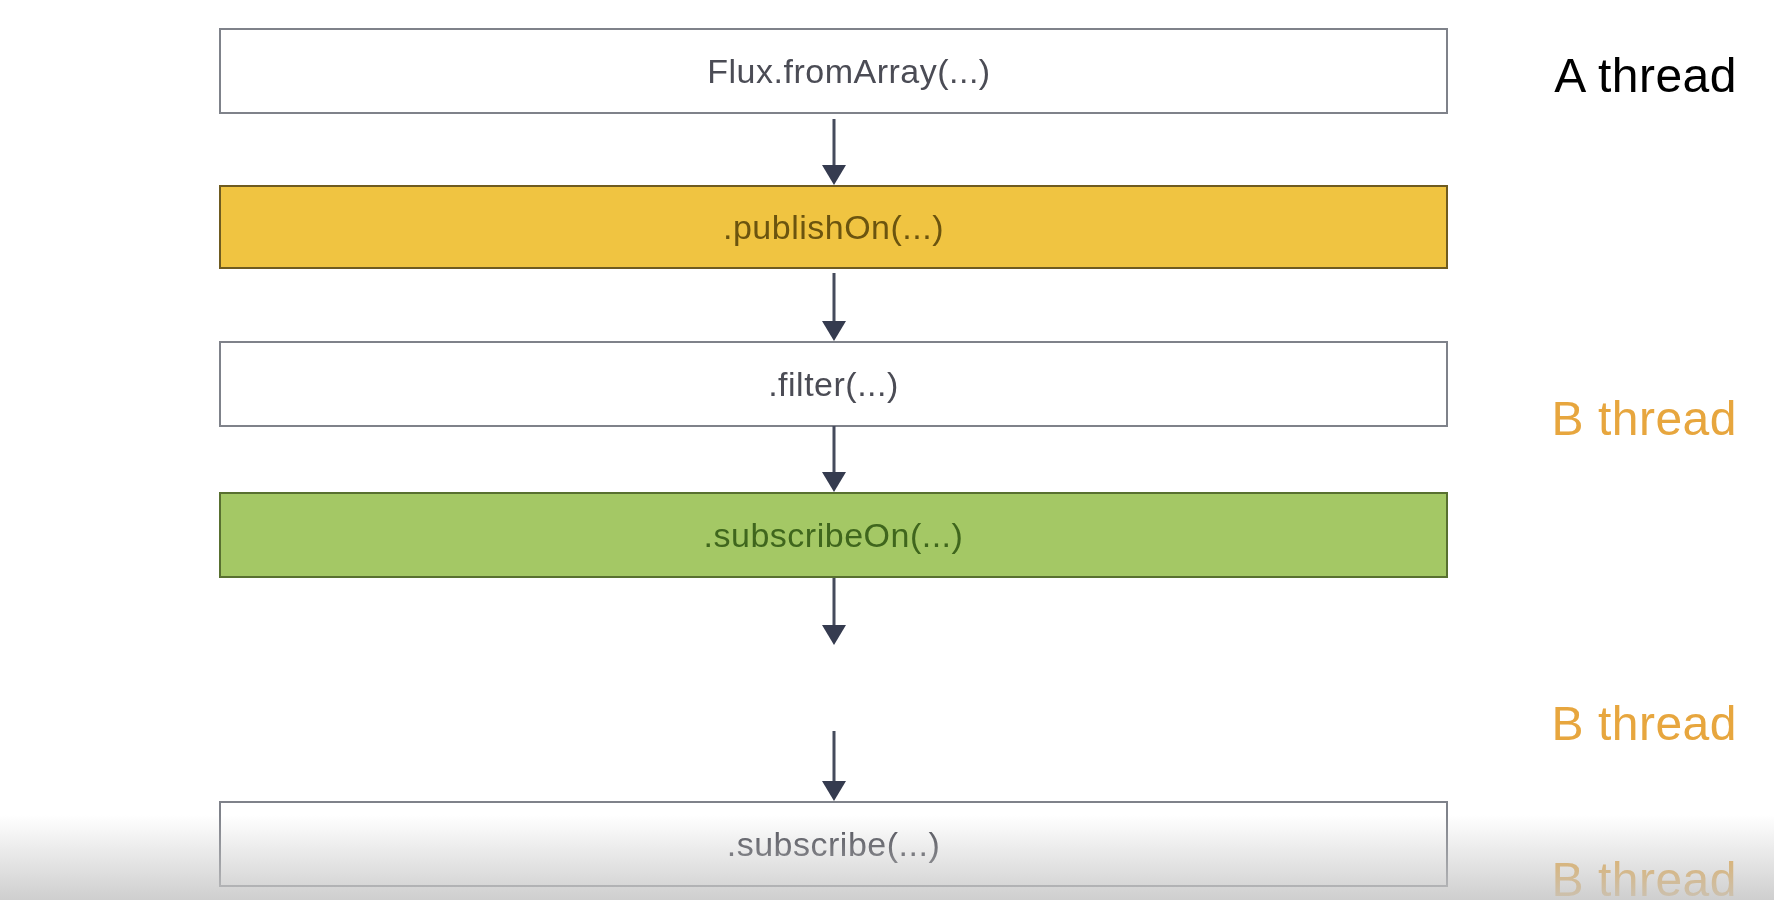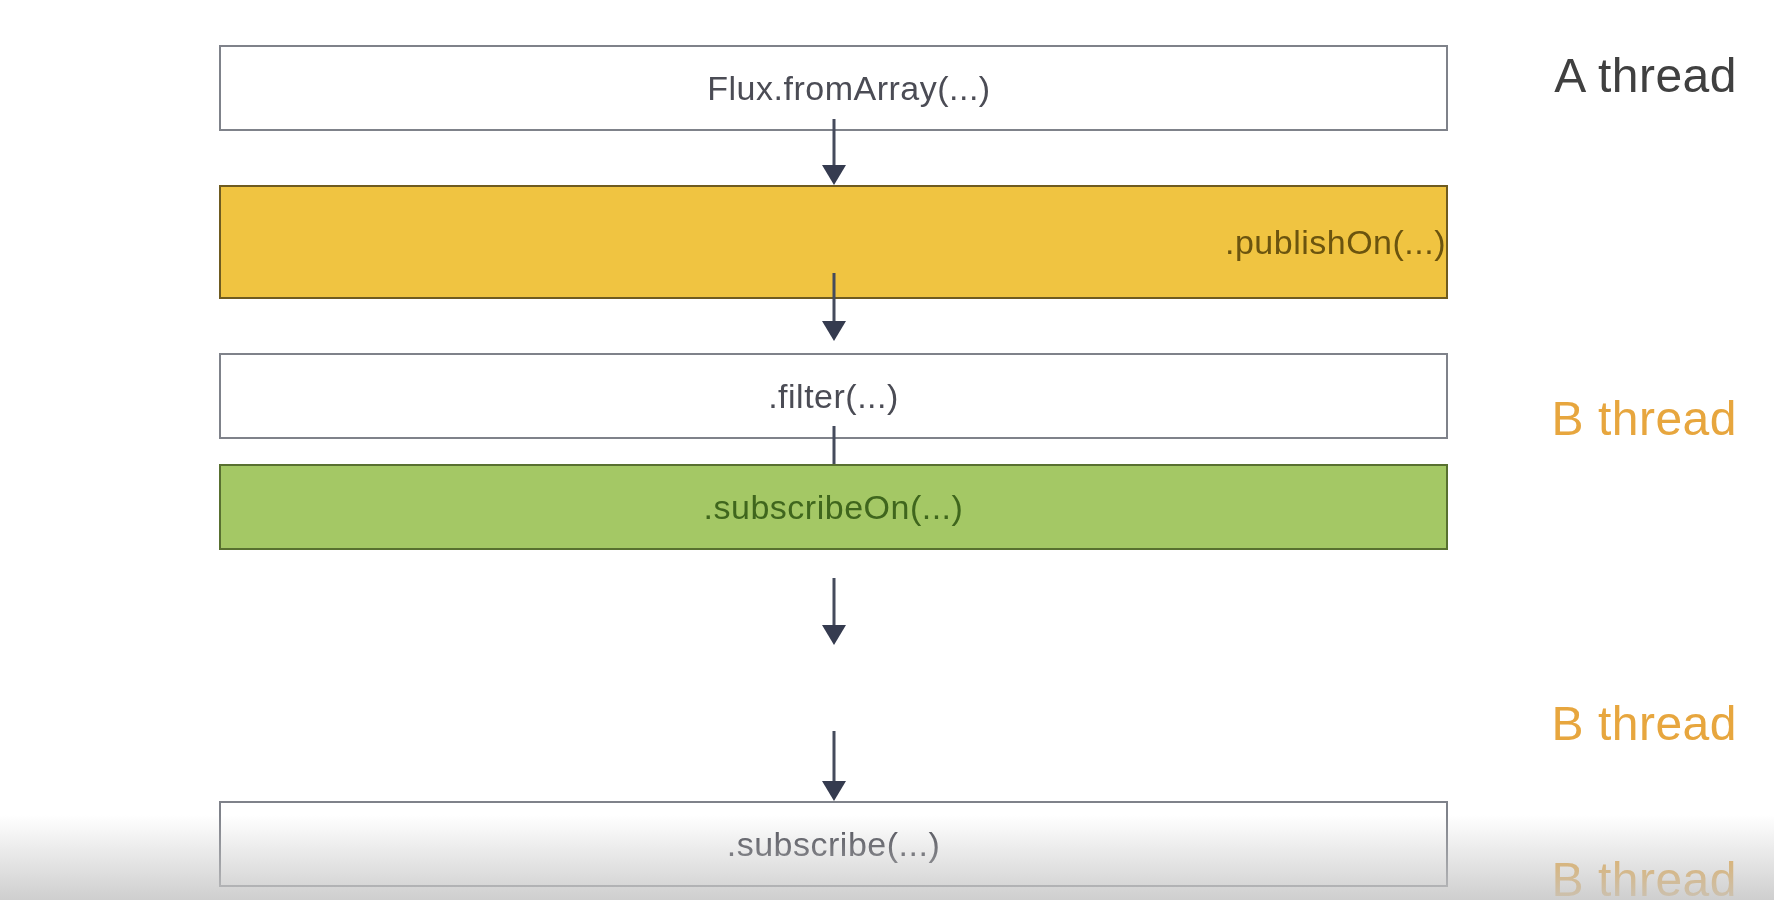--- a/index.html
+++ b/index.html
@@ -29,24 +29,24 @@
   .node.yellow {
     background: #f0c441;
     border-color: #6f5b20;
     color: #6b540f;
   }
   .node.green {
     background: #a4c865;
     border-color: #587030;
     color: #3f661d;
   }
-  .n1 { top: 45px; padding-left: 31px; }
-  .n2 { top: 185px; height: 114px; justify-content: flex-end; }
-  .n3 { top: 341px; margin-top: 12px; }
-  .n4 { top: 464px; }
+  .n1 { top: 28px; padding-left: 31px; }
+  .n2 { top: 185px; height: 84px; }
+  .n3 { top: 341px; }
+  .n4 { top: 492px; }
   .n5 { top: 645px; }
   .n6 { top: 801px; }
 
   
   .arrow {
     position: absolute;
     left: 834px; transform: translateX(-50%);
     width: 26px;
   }
   .arrow::before {                 
@@ -75,21 +75,21 @@
   
   .thread-label {
     position: absolute;
     right: 37px;
     width: 320px;
     text-align: right;
     font-size: 48px;
     line-height: 1;
     letter-spacing: 0.5px;
   }
-  .thread-label.red    { color: #404040; }
+  .thread-label.red    { color: #000000; }
   .thread-label.orange { color: #e7a63e; margin-top: 36px; }
   .t1 { top: 52px; }
   .t2 { top: 359px; }
   .t3 { top: 664px; }
   .t4 { top: 820px; }
 
   
   .bottom-fade {
     position: absolute;
     left: 0; right: 0; bottom: 0;

